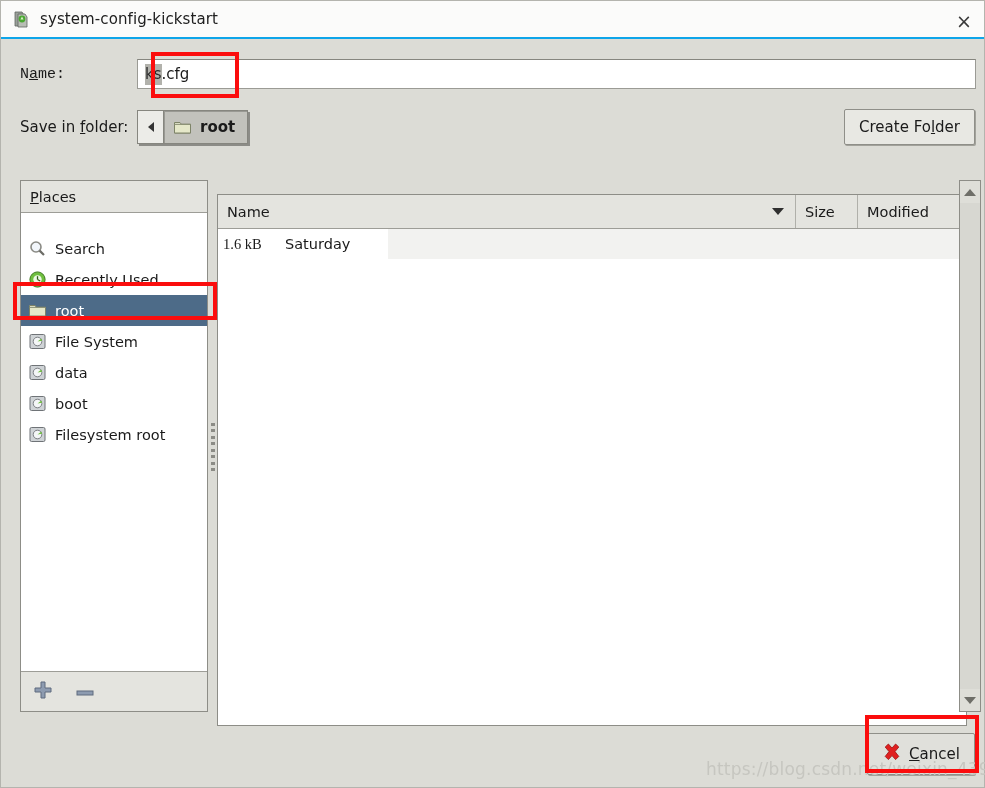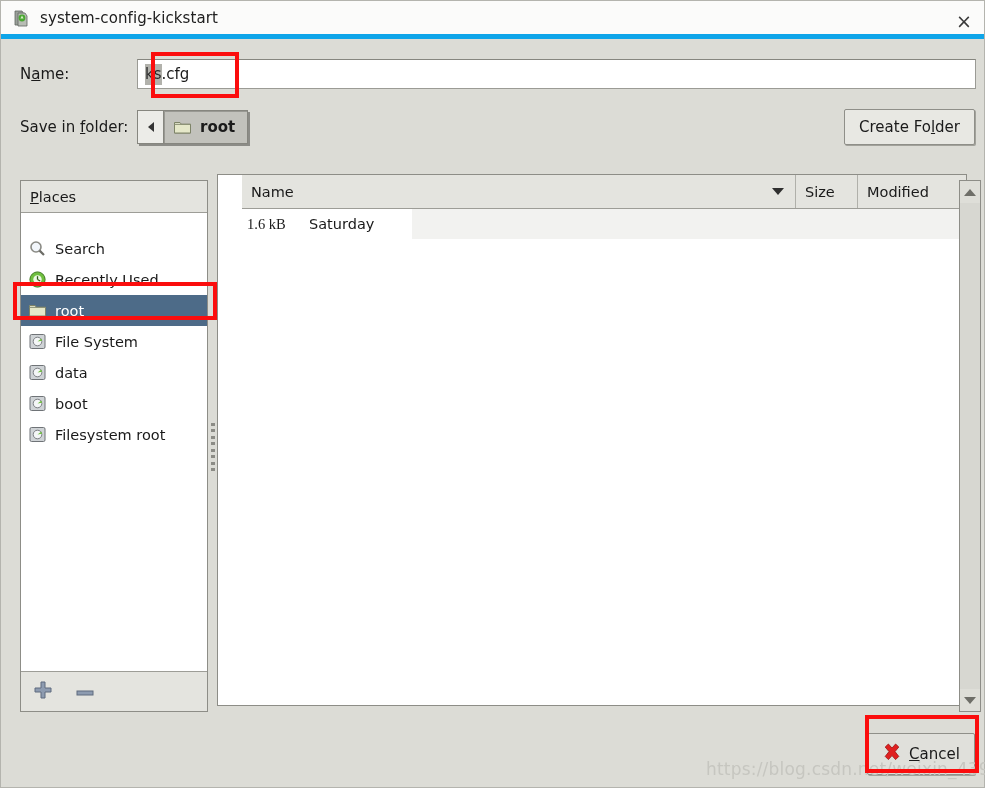--- a/index.html
+++ b/index.html
@@ -24,21 +24,21 @@
     border: 1px solid #b4b4ae;
   }
 
   
   .titlebar {
     position: absolute;
     left: 0; top: 0;
     width: 983px;
     height: 38px;
     background: #fbfbfa;
-    border-bottom: 5px solid #0ea5e9;
+    border-bottom: 2px solid #0ea5e9;
     display: flex;
     align-items: center;
     box-sizing: border-box;
   }
   .title-icon {
     width: 20px;
     height: 20px;
     margin-left: 10px;
     margin-right: 9px;
     position: relative;
@@ -70,20 +70,21 @@
     width: 983px;
     height: 42px;
     display: flex;
     align-items: center;
   }
   .name-label {
     width: 136px;
     padding-left: 19px;
     box-sizing: border-box;
     font-size: 15px;
+    font-family: Liberation Mono, monospace;
   }
   .u { text-decoration: underline; }
   .name-input {
     flex: 1;
     margin-right: 8px;
     height: 30px;
     background: #ffffff;
     border: 1px solid #9b9b95;
     border-top-color: #86867f;
     box-sizing: border-box;
@@ -236,29 +237,28 @@
     box-sizing: border-box;
   }
   .grip-dot {
     width: 4px; height: 3px;
     background: #8c8c86;
   }
 
   
   .filelist {
     position: absolute;
-    left: 216px; top: 173px;
+    left: 216px; top: 193px;
     width: 750px;
     height: 532px;
     border: 1px solid #8d8d87;
     background: #ffffff;
     box-sizing: border-box;
     display: flex;
     flex-direction: column;
-    padding-left: 24px;
   }
   .fl-headrow {
     display: flex;
     height: 33px;
     flex: none;
     background: #e4e4df;
     border-bottom: 1px solid #9d9d97;
   }
   .fl-th {
     display: flex;

